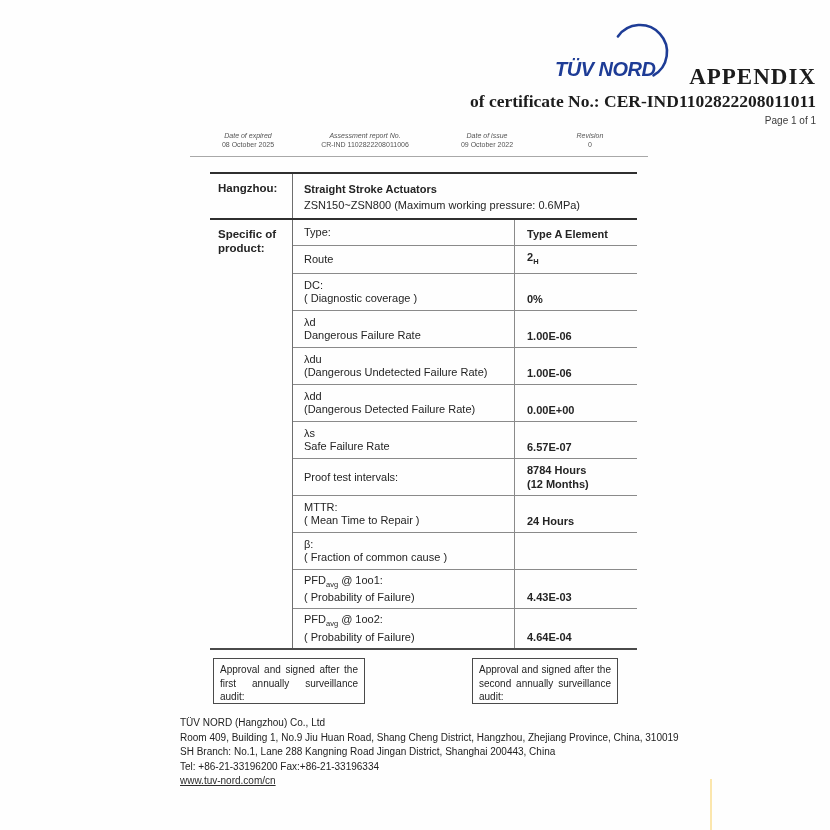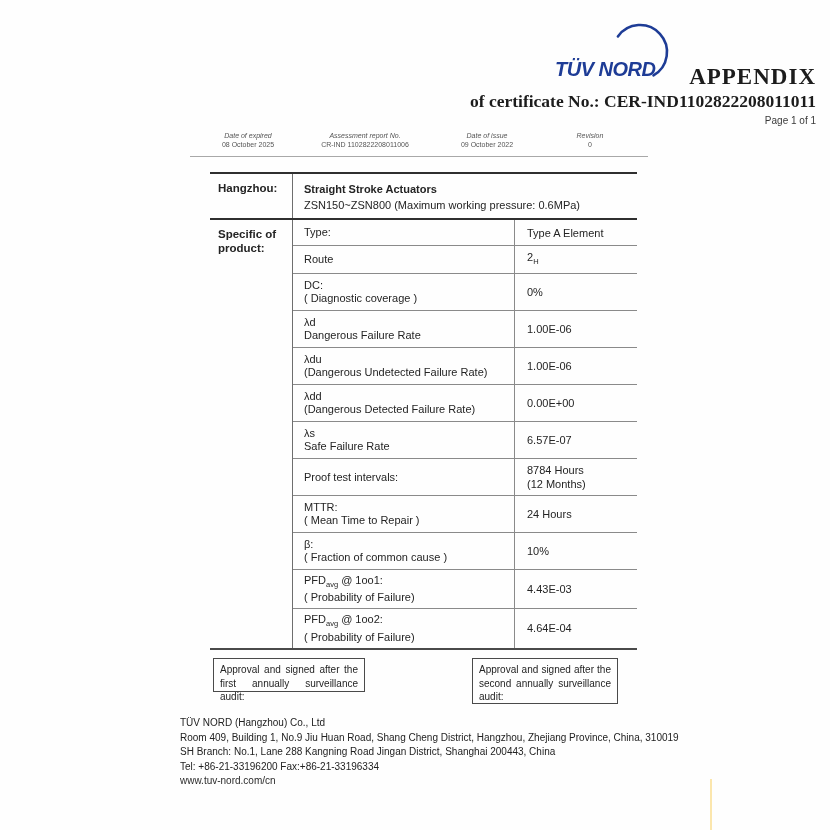--- a/index.html
+++ b/index.html
@@ -46,34 +46,35 @@
   }
   .spec-rows{flex:1;display:flex;flex-direction:column;}
   .spec-row{display:flex;border-bottom:1px solid #8a8a8a;min-height:36px;}
   .spec-row:first-child,.spec-row:nth-child(2){min-height:25px;}
   .spec-row:last-child{border-bottom:none;}
   .param-cell{
     width:222px;flex:0 0 222px;border-right:1px solid #8a8a8a;box-sizing:border-box;
     padding:4px 6px 4px 11px;display:flex;flex-direction:column;justify-content:center;
   }
   .value-cell{
-    flex:1;padding:4px 4px 4px 12px;display:flex;flex-direction:column;justify-content:center;
+    flex:1;padding:4px 4px 4px 12px;display:flex;flex-direction:column;justify-content:flex-end;
     line-height:14px;
+    font-weight:bold;
   }
   sub{font-size:7.5px;}
   
   .approval-box{
     position:absolute;top:658px;border:1px solid #4a4a4a;box-sizing:border-box;
     font-size:10px;line-height:13.5px;padding:4px 6px;text-align:justify;color:#242424;
   }
-  .approval-left{left:213px;width:152px;height:34px;}
+  .approval-left{left:213px;width:152px;height:46px;}
   .approval-right{left:472px;width:146px;height:46px;}
   
   .footer{position:absolute;left:180px;top:716px;font-size:10px;line-height:14.5px;color:#222;}
-  .footer-link{color:#2b2b2b;cursor:pointer;text-align:center;}
+  .footer-link{color:#2b2b2b;text-decoration:underline;cursor:pointer;text-align:center;}
   
   .artifact-line{position:absolute;left:710px;top:779px;width:2px;height:51px;background:#fbe6ad;}
 </style>
 </head>
 <body>
 
 <div class="logo-wrap">
   <svg class="logo-arc" width="62" height="62" viewBox="0 0 62 62">
     <path d="M 8.9 15.5 A 27 27 0 1 1 44.5 54.4" fill="none" stroke="#1e3c96" stroke-width="2.6" stroke-linecap="round"></path>
   </svg>
@@ -192,23 +193,20 @@
           </div>
           <div class="value-cell">
             <div>24 Hours</div>
           </div>
         </div>
         <div class="spec-row">
           <div class="param-cell">
             <div>β:</div>
             <div>( Fraction of common cause )</div>
           </div>
-          <div class="value-cell">
-            <div>10%</div>
-          </div>
         </div>
         <div class="spec-row">
           <div class="param-cell">
             <div>PFD<sub>avg</sub> @ 1oo1:</div>
             <div>( Probability of Failure)</div>
           </div>
           <div class="value-cell">
             <div>4.43E-03</div>
           </div>
         </div>

